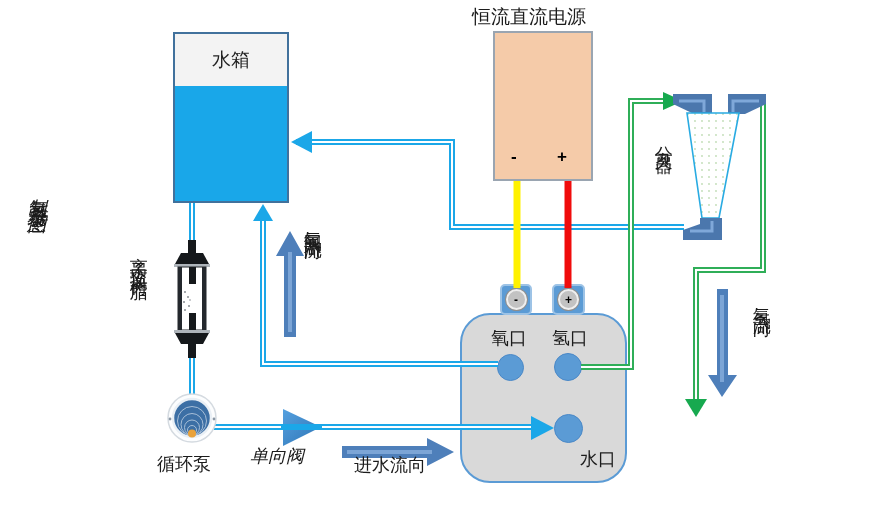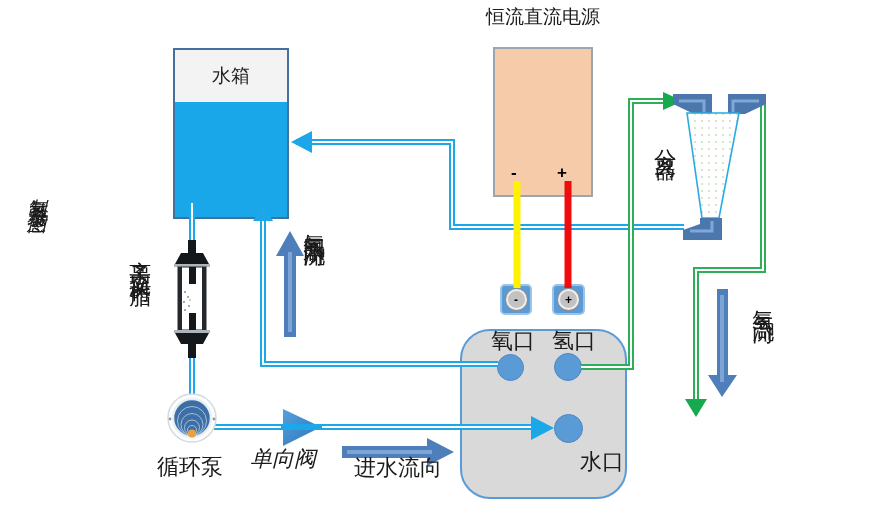--- a/index.html
+++ b/index.html
@@ -1,19 +1,19 @@
 <!DOCTYPE html>
 <html><head>
 <meta charset="utf-8">
 <style>
   html,body{margin:0;padding:0;background:#fff;}
   #stage{position:relative;width:874px;height:519px;background:#fff;overflow:hidden;
          font-family:"Liberation Sans",sans-serif;}
-  .abs{position:absolute;margin-top:16px;}
-  .lbl{position:absolute;color:#1b1b1b;font-size:22px;white-space:nowrap;
+  .abs{position:absolute;}
+  .lbl{position:absolute;color:#1b1b1b;font-size:18px;white-space:nowrap;
        font-family:"Liberation Sans",sans-serif;line-height:1.15;}
   .vlbl{writing-mode:vertical-rl;text-orientation:upright;
         font-family:"Liberation Serif",serif;}
   .tank{left:173px;top:32px;width:116px;height:171px;border:2px solid #41719C;
         background:#F3F3F3;box-sizing:border-box;}
   .tank-water{position:absolute;left:0;bottom:0;width:100%;height:115px;background:#19A7E9;}
   .tank-label{position:absolute;top:13px;width:100%;text-align:center;font-size:19px;color:#222;}
   .power{left:493px;top:31px;width:100px;height:150px;background:#F5CBA9;
          border:2px solid #9AA5B1;box-sizing:border-box;}
   .power-sign{position:absolute;font-weight:bold;font-size:17px;color:#000;}
@@ -31,21 +31,21 @@
 </head>
 <body>
 
 <div id="stage">
 
   <div class="abs tank">
     <div class="tank-water"></div>
     <div class="tank-label">水箱</div>
   </div>
 
-  <div class="lbl" style="left:486px;top:6px;font-size:19px;">恒流直流电源</div>
+  <div class="lbl" style="left:472px;top:6px;font-size:19px;">恒流直流电源</div>
   <div class="abs power">
     <span class="power-sign" style="left:16px;top:114px;">-</span>
     <span class="power-sign" style="left:62px;top:114px;">+</span>
   </div>
 
   <div class="abs cell"></div>
   <div class="lbl" style="left:491px;top:328px;">氧口</div>
   <div class="lbl" style="left:552px;top:328px;">氢口</div>
   <div class="lbl" style="left:580px;top:449px;">水口</div>
   <div class="port" style="left:497px;top:354px;width:27px;height:27px;"></div>

